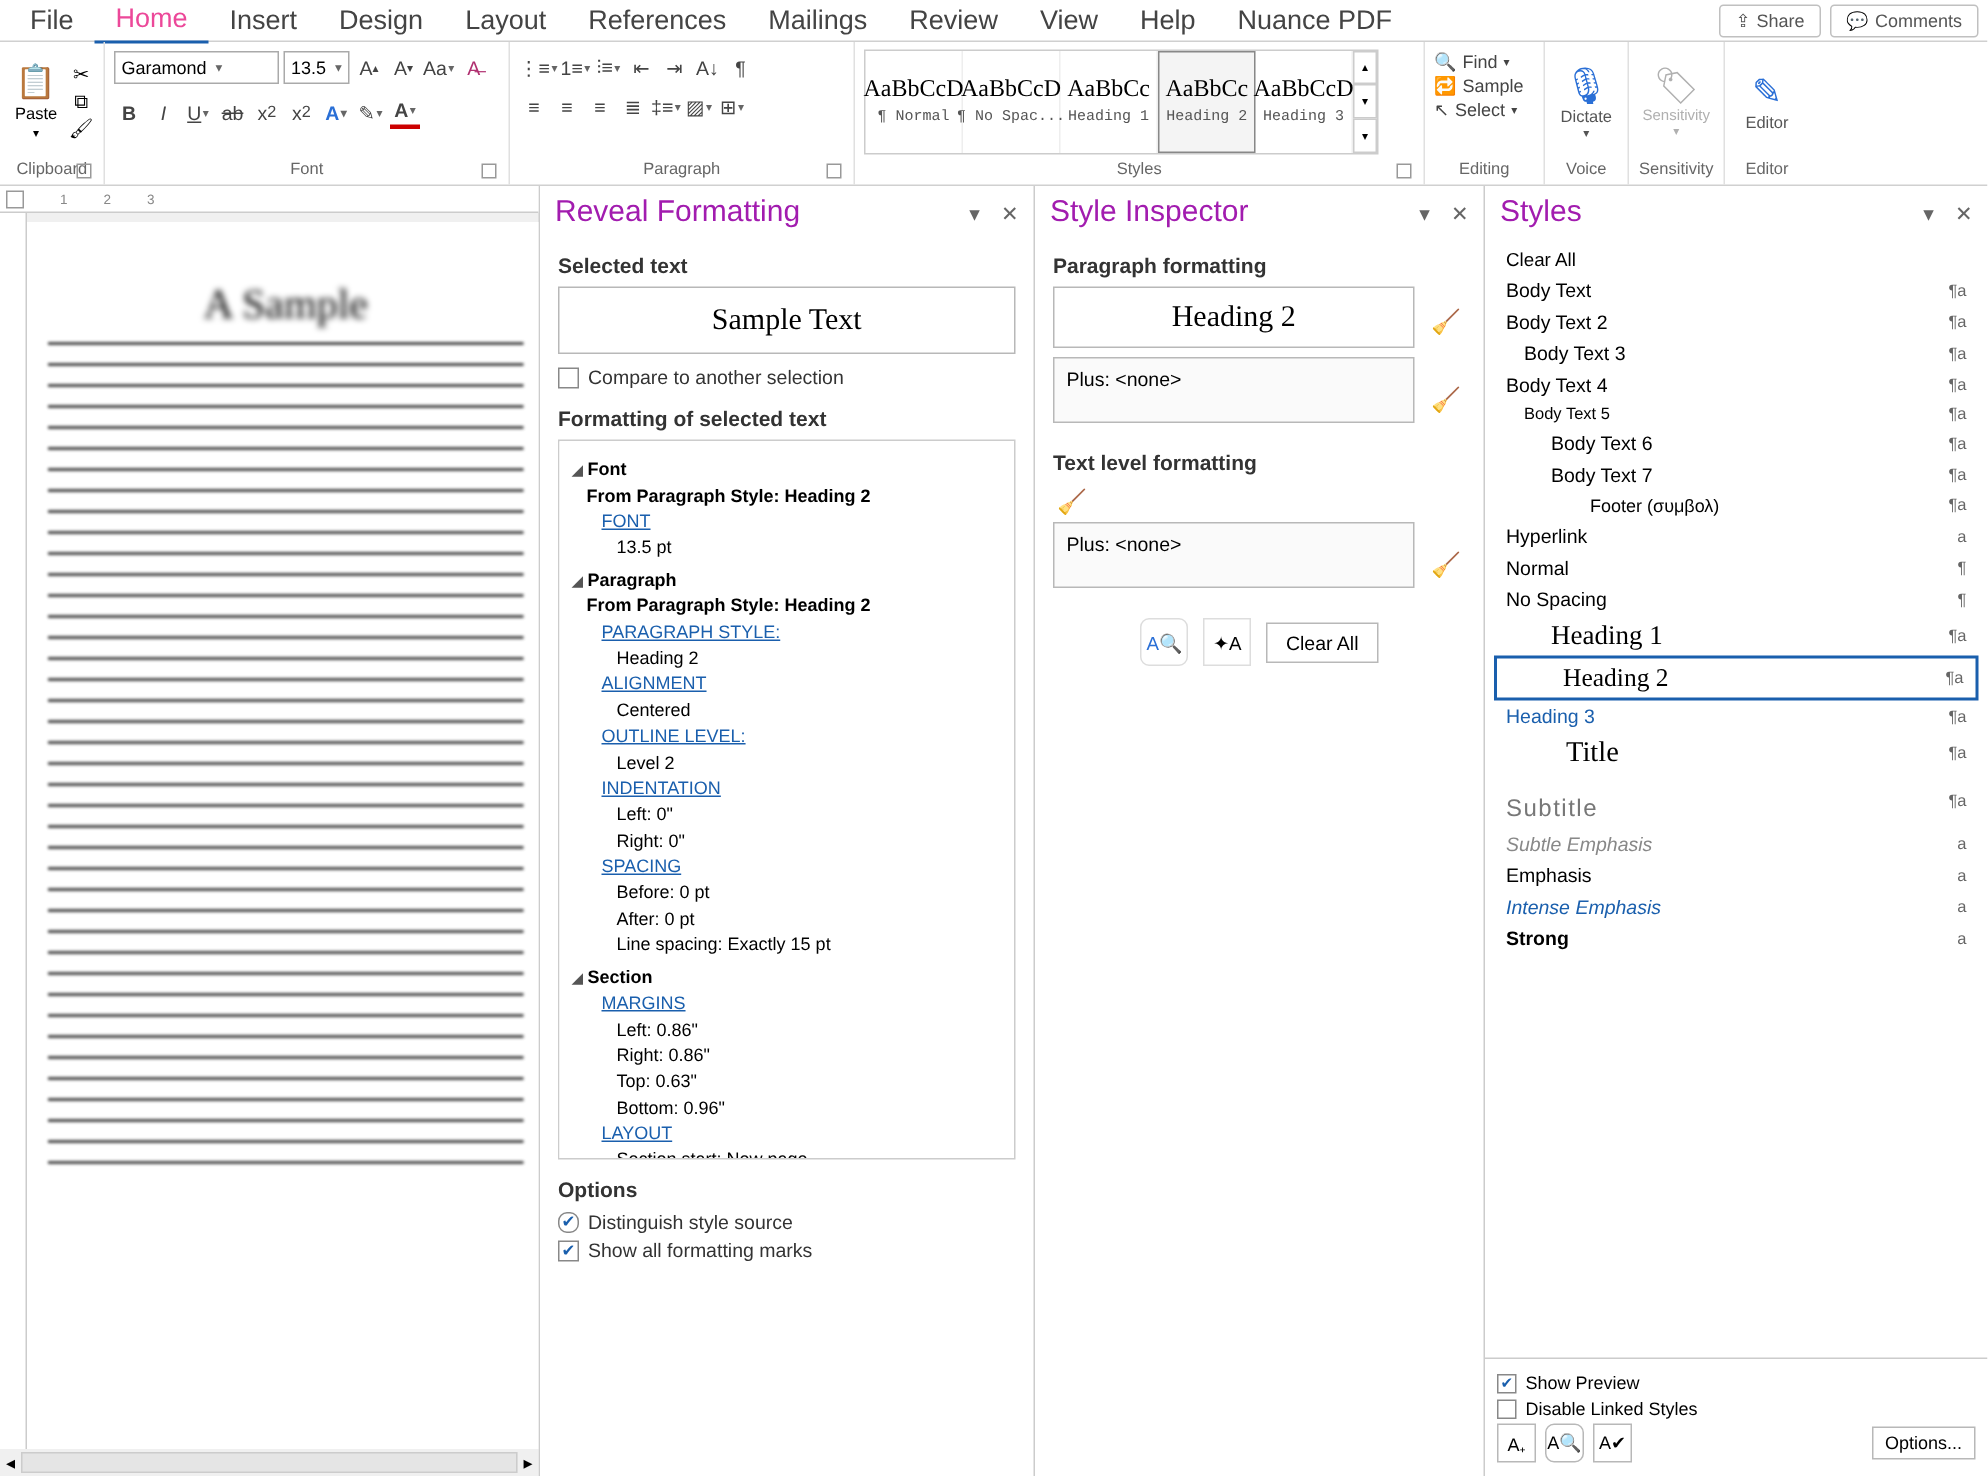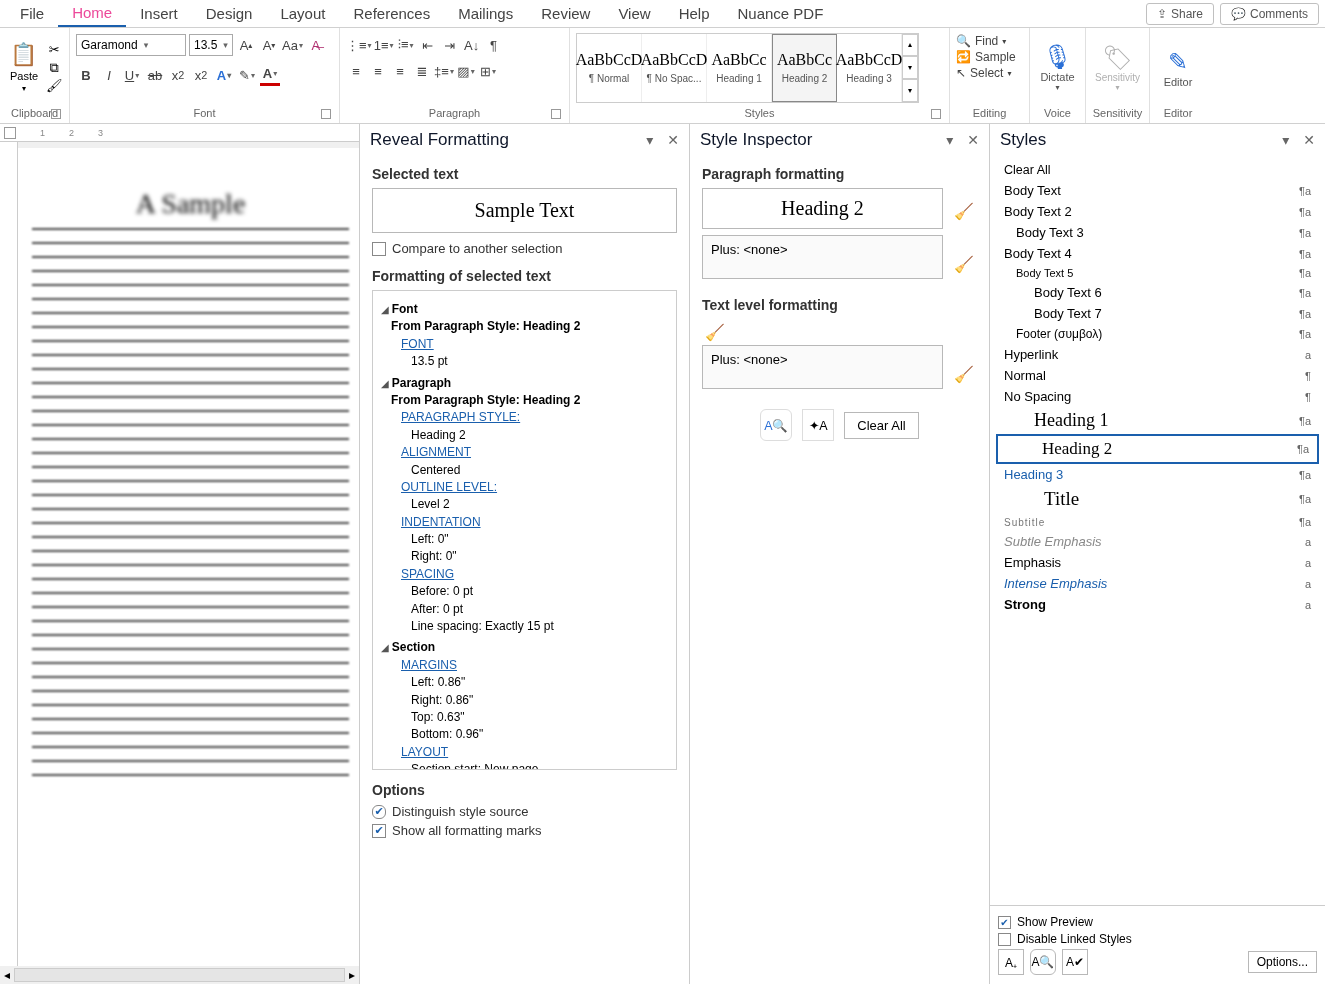--- a/index.html
+++ b/index.html
@@ -1,20 +1,20 @@
 <!DOCTYPE html>
 <html><head>
 <meta charset="utf-8">
 <style>
 * { box-sizing: border-box; margin: 0; padding: 0; }
 body { font-family: "Segoe UI", Arial, sans-serif; font-size: 12px; background: #fff; overflow: hidden; width: 1325px; height: 984px; }
 
 
 .tabs { display: flex; align-items: center; height: 28px; border-bottom: 1px solid #d0d0d0; padding: 0 6px; background: #fff; }
-.tabs .tab { padding: 4px 14px; color: #444; cursor: pointer; font-size: 15px; }
+.tabs .tab { padding: 4px 14px; color: #444; cursor: pointer; font-size: 18px; }
 .tabs .tab.active { color: #ec4899; border-bottom: 2px solid #1a5fad; font-weight: 500; }
 .tabs .spacer { flex: 1; }
 .tabs .right-btn { border: 1px solid #c0c0c0; border-radius: 3px; padding: 3px 10px; margin-left: 6px; color: #555; display: flex; align-items: center; gap: 4px; }
 
 
 .ribbon { display: flex; height: 96px; border-bottom: 1px solid #d0d0d0; background: #fff; }
 .group { border-right: 1px solid #e0e0e0; padding: 2px 6px 0 6px; display: flex; flex-direction: column; }
 .group-body { flex: 1; display: flex; align-items: center; }
 .group-label { text-align: center; font-size: 11px; color: #666; padding: 2px 0 4px 0; position: relative; }
 .group-label .launcher { position: absolute; right: 2px; bottom: 4px; width: 10px; height: 10px; border: 1px solid #999; }
@@ -30,21 +30,21 @@
 .tiny-btn { min-width: 20px; height: 22px; display: inline-flex; align-items: center; justify-content: center; color: #444; font-size: 13px; position: relative; }
 .tiny-btn .caret { font-size: 8px; margin-left: 1px; color: #666; }
 
 .para-rows { display: flex; flex-direction: column; gap: 4px; }
 .para-row { display: flex; gap: 2px; align-items: center; }
 
 .styles-gallery { display: flex; border: 1px solid #ccc; height: 70px; align-items: stretch; }
 .style-item { width: 65px; border-right: 1px solid #eee; display: flex; flex-direction: column; align-items: center; justify-content: center; font-size: 10px; padding: 2px; }
 .style-item.selected { border: 1px solid #888; background: #f4f4f4; }
 .style-item .preview { font-family: Garamond, serif; font-size: 16px; }
-.style-item .name { color: #555; font-size: 10px; margin-top: 4px; white-space: nowrap; }
+.style-item .name { color: #555; font-size: 10px; margin-top: 4px; white-space: nowrap; font-family: Liberation Mono, monospace; }
 .gallery-scroll { width: 16px; display: flex; flex-direction: column; }
 .gallery-scroll div { flex: 1; border: 1px solid #ccc; display: flex; align-items: center; justify-content: center; font-size: 8px; }
 
 .editing-col { display: flex; flex-direction: column; gap: 2px; font-size: 12px; }
 .editing-col .row { display: flex; align-items: center; gap: 4px; color: #444; }
 
 .big-btn { display: flex; flex-direction: column; align-items: center; justify-content: center; width: 54px; color: #555; }
 .big-btn .ico { font-size: 24px; }
 .big-btn.gray { color: #b0b0b0; }
 
@@ -54,21 +54,21 @@
 .ruler { height: 18px; background: #fff; border-bottom: 1px solid #ccc; font-size: 9px; padding-left: 20px; display: flex; align-items: center; gap: 24px; color: #888; }
 .doc-view { flex: 1; background: #fff; margin: 6px 0 0 18px; padding: 40px 10px 10px 14px; overflow: hidden; position: relative; }
 .doc-view .title { font-family: Garamond,serif; font-size: 28px; text-align: center; filter: blur(2px); }
 .doc-view .blur-para { filter: blur(1.2px); color: #111; font-size: 11px; line-height: 1.5; margin-top: 8px; height: 560px; background: repeating-linear-gradient(#222 0 2px, transparent 2px 14px); opacity: 0.82; }
 .hscroll { height: 18px; background: #f0f0f0; display: flex; align-items: center; }
 .hscroll .track { flex: 1; height: 14px; background: #e5e5e5; border: 1px solid #ccc; }
 .vruler { position: absolute; left: 0; top: 18px; bottom: 18px; width: 18px; background: #fff; border-right: 1px solid #ccc; }
 
 .pane { border-right: 1px solid #ccc; display: flex; flex-direction: column; background: #fff; }
 .pane-header { display: flex; align-items: center; padding: 6px 10px; }
-.pane-header .title { color: #0f172a; font-size: 17px; flex: 1; }
+.pane-header .title { color: #a21caf; font-size: 20px; flex: 1; }
 .pane-header .ctrl { color: #666; font-size: 14px; margin-left: 14px; cursor: pointer; }
 
 .rf { width: 330px; }
 .si { width: 300px; }
 .st { flex: 1; border-right: none; }
 
 .pane-body { padding: 6px 12px; overflow: auto; flex: 1; font-size: 12.5px; }
 .section-h { font-weight: 600; color: #333; font-size: 14px; margin: 4px 0 6px 0; }
 .sample-box { border: 1px solid #b8b8b8; text-align: center; padding: 10px; font-family: Garamond,serif; font-size: 20px; margin-bottom: 8px; }
 .check-row { display: flex; align-items: center; gap: 6px; color: #333; font-size: 13px; margin: 4px 0; }
@@ -93,29 +93,29 @@
 
 .st .style-list { border-left: none; font-size: 13px; }
 .st .srow { display: flex; align-items: center; padding: 3px 8px; cursor: pointer; }
 .st .srow .nm { flex: 1; }
 .st .srow .sym { color: #666; font-size: 11px; }
 .st .srow.selected { border: 2px solid #1a5fad; }
 .st .h1 .nm { font-family: Garamond,serif; font-size: 18px; padding-left: 30px; }
 .st .h2 .nm { font-family: Garamond,serif; font-size: 17px; padding-left: 36px; }
 .st .h3 .nm { color: #1a5fad; font-size: 13px; }
 .st .title-s .nm { font-family: Garamond,serif; font-size: 19px; padding-left: 40px; }
-.st .sub .nm { color: #777; font-size: 10px; letter-spacing: 1px; }
+.st .sub .nm { color: #777; font-size: 16px; letter-spacing: 1px; margin-top: 12px; }
 .st .subem .nm { font-style: italic; color: #888; }
 .st .em .nm { }
 .st .intem .nm { font-style: italic; color: #1a5fad; }
 .st .strong .nm { font-weight: 700; }
 .st .indent1 { padding-left: 8px; }
 .st .indent2 { padding-left: 20px; }
 .st .indent3 { padding-left: 38px; gap: 44px; }
-.st .footer-s .nm { font-size: 12px; }
+.st .footer-s .nm { font-size: 12px; margin-left: 44px; }
 .st .bt5 .nm { font-size: 11px; }
 
 .st-footer { border-top: 1px solid #ccc; padding: 6px 8px; font-size: 12px; }
 .st-footer .row { display: flex; align-items: center; gap: 6px; margin: 3px 0; }
 .st-footer .fbtn { width: 26px; height: 26px; border: 1px solid #b8b8b8; display: flex; align-items: center; justify-content: center; font-size: 12px; }
 .st-footer .opt-btn { border: 1px solid #b8b8b8; padding: 3px 8px; font-size: 12px; margin-left: auto; }
 </style>
 </head>
 <body>
 

